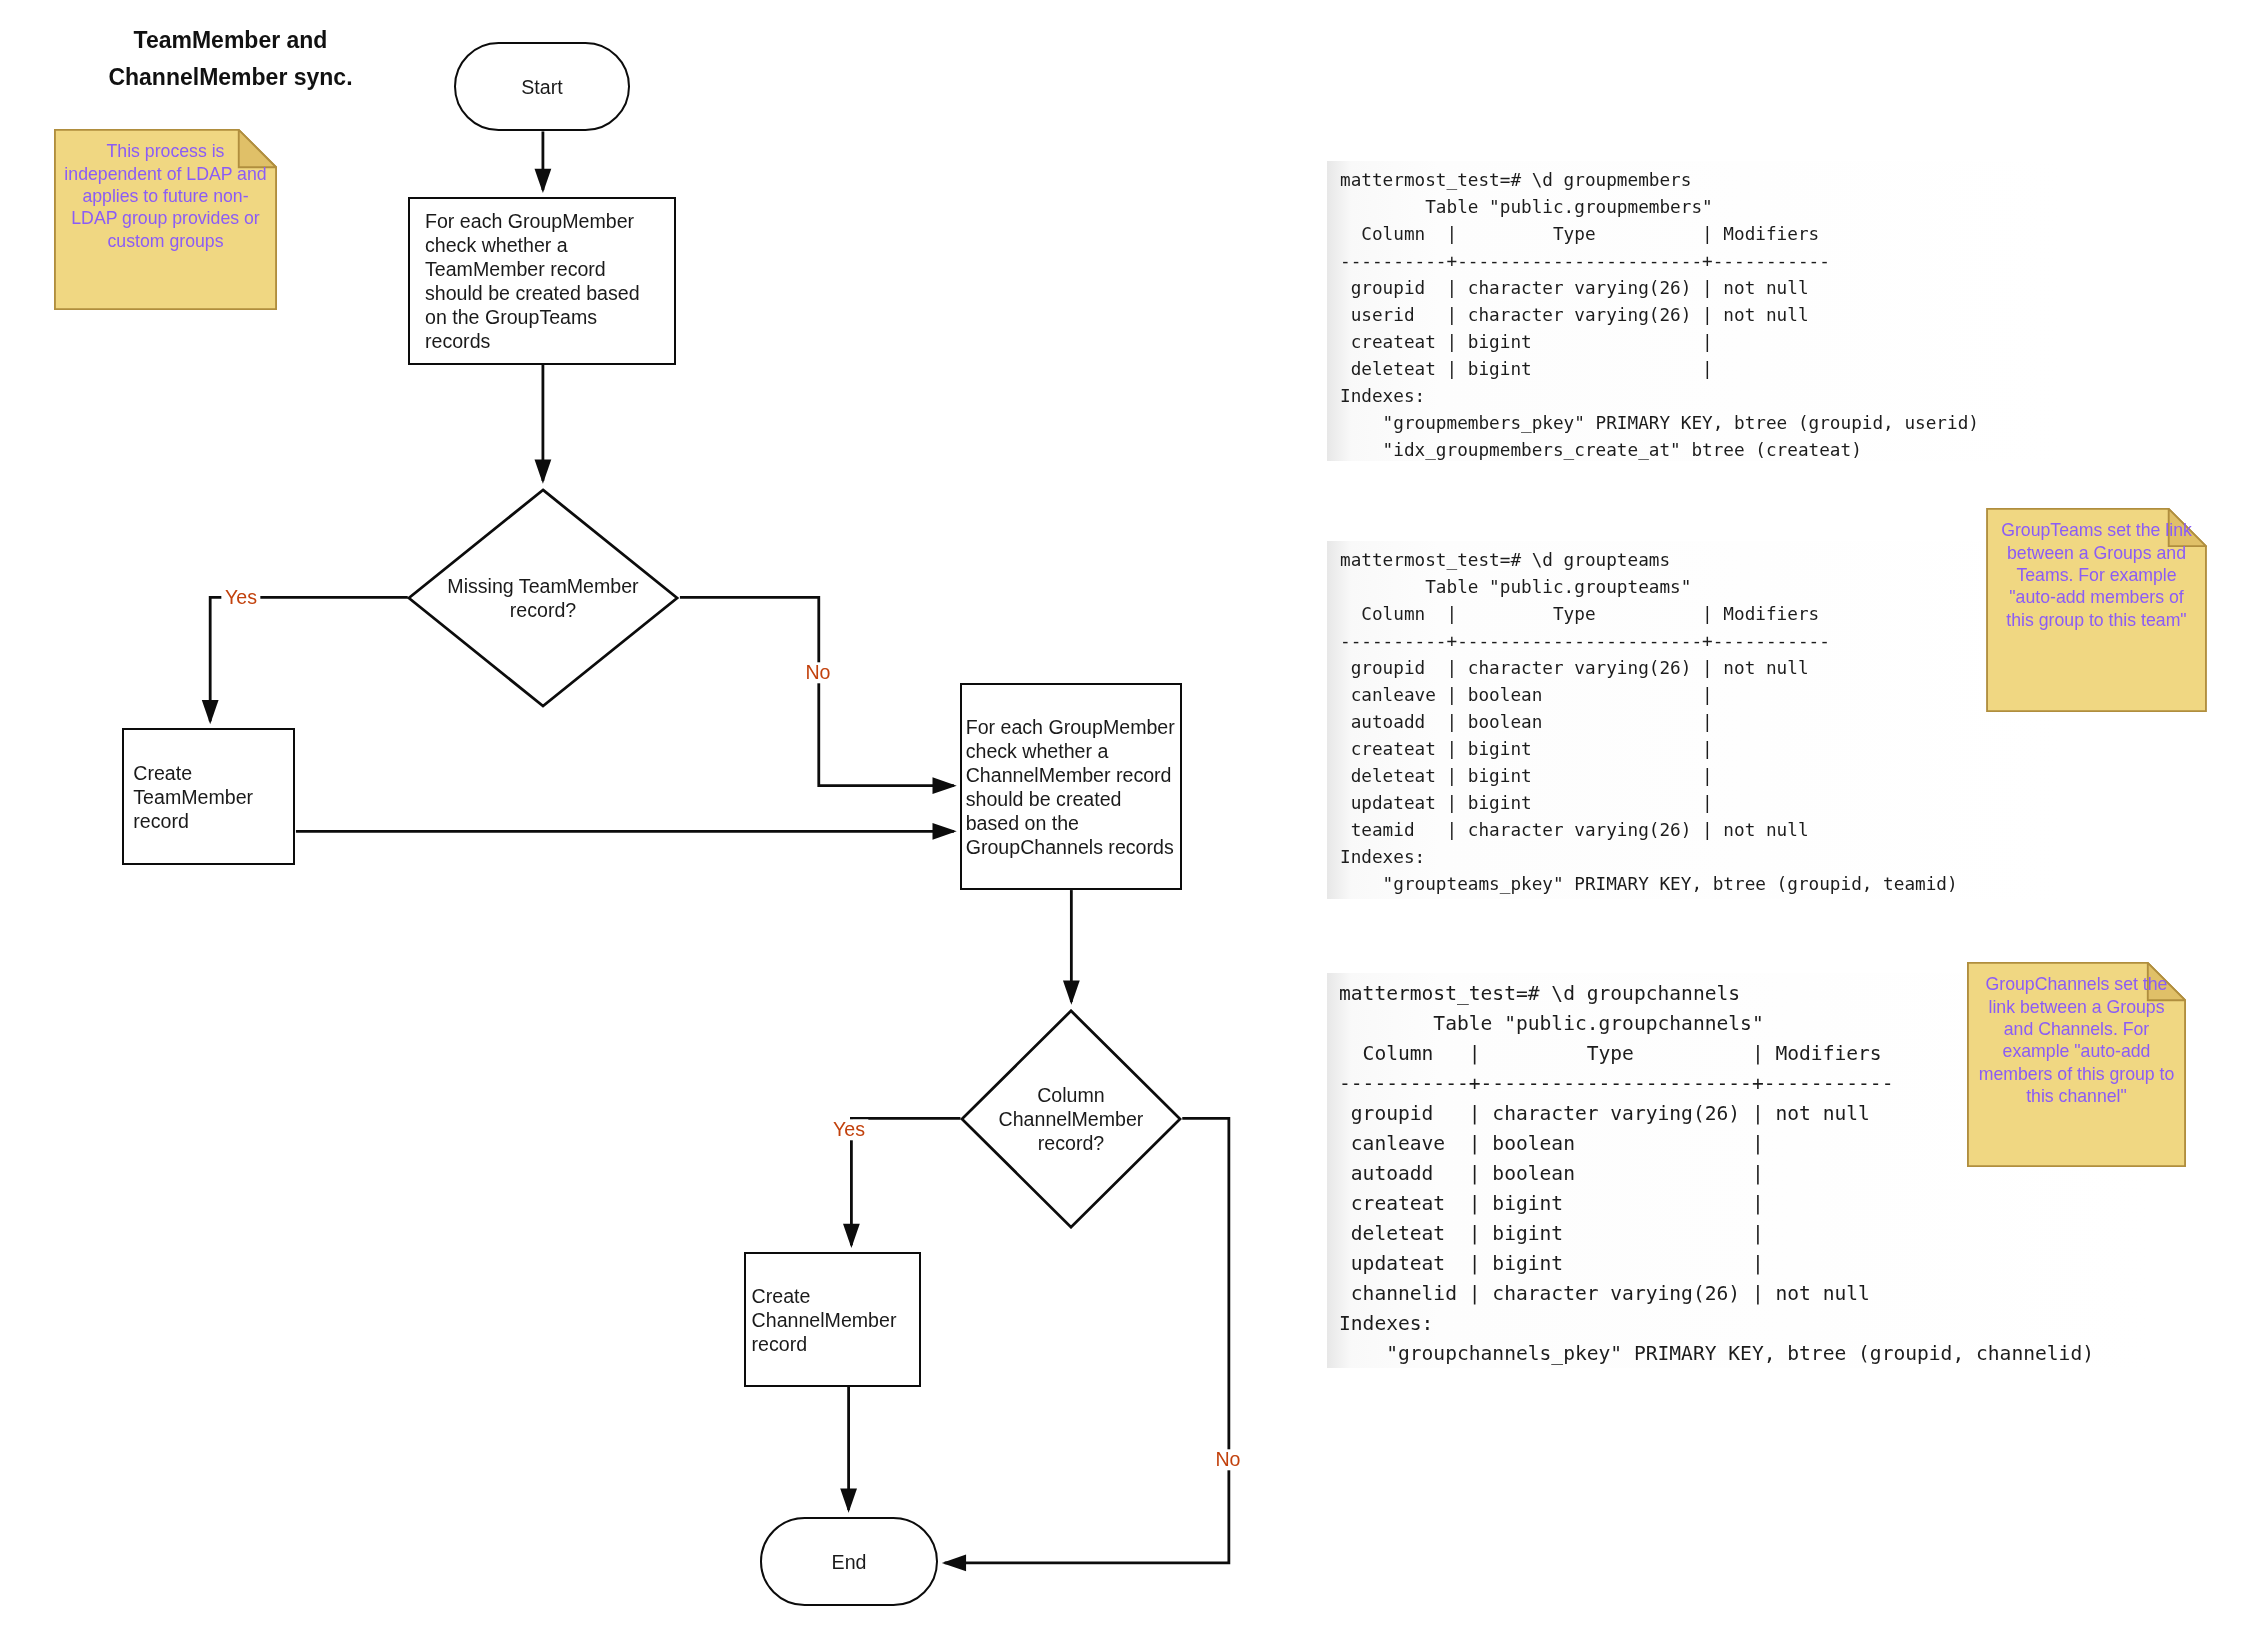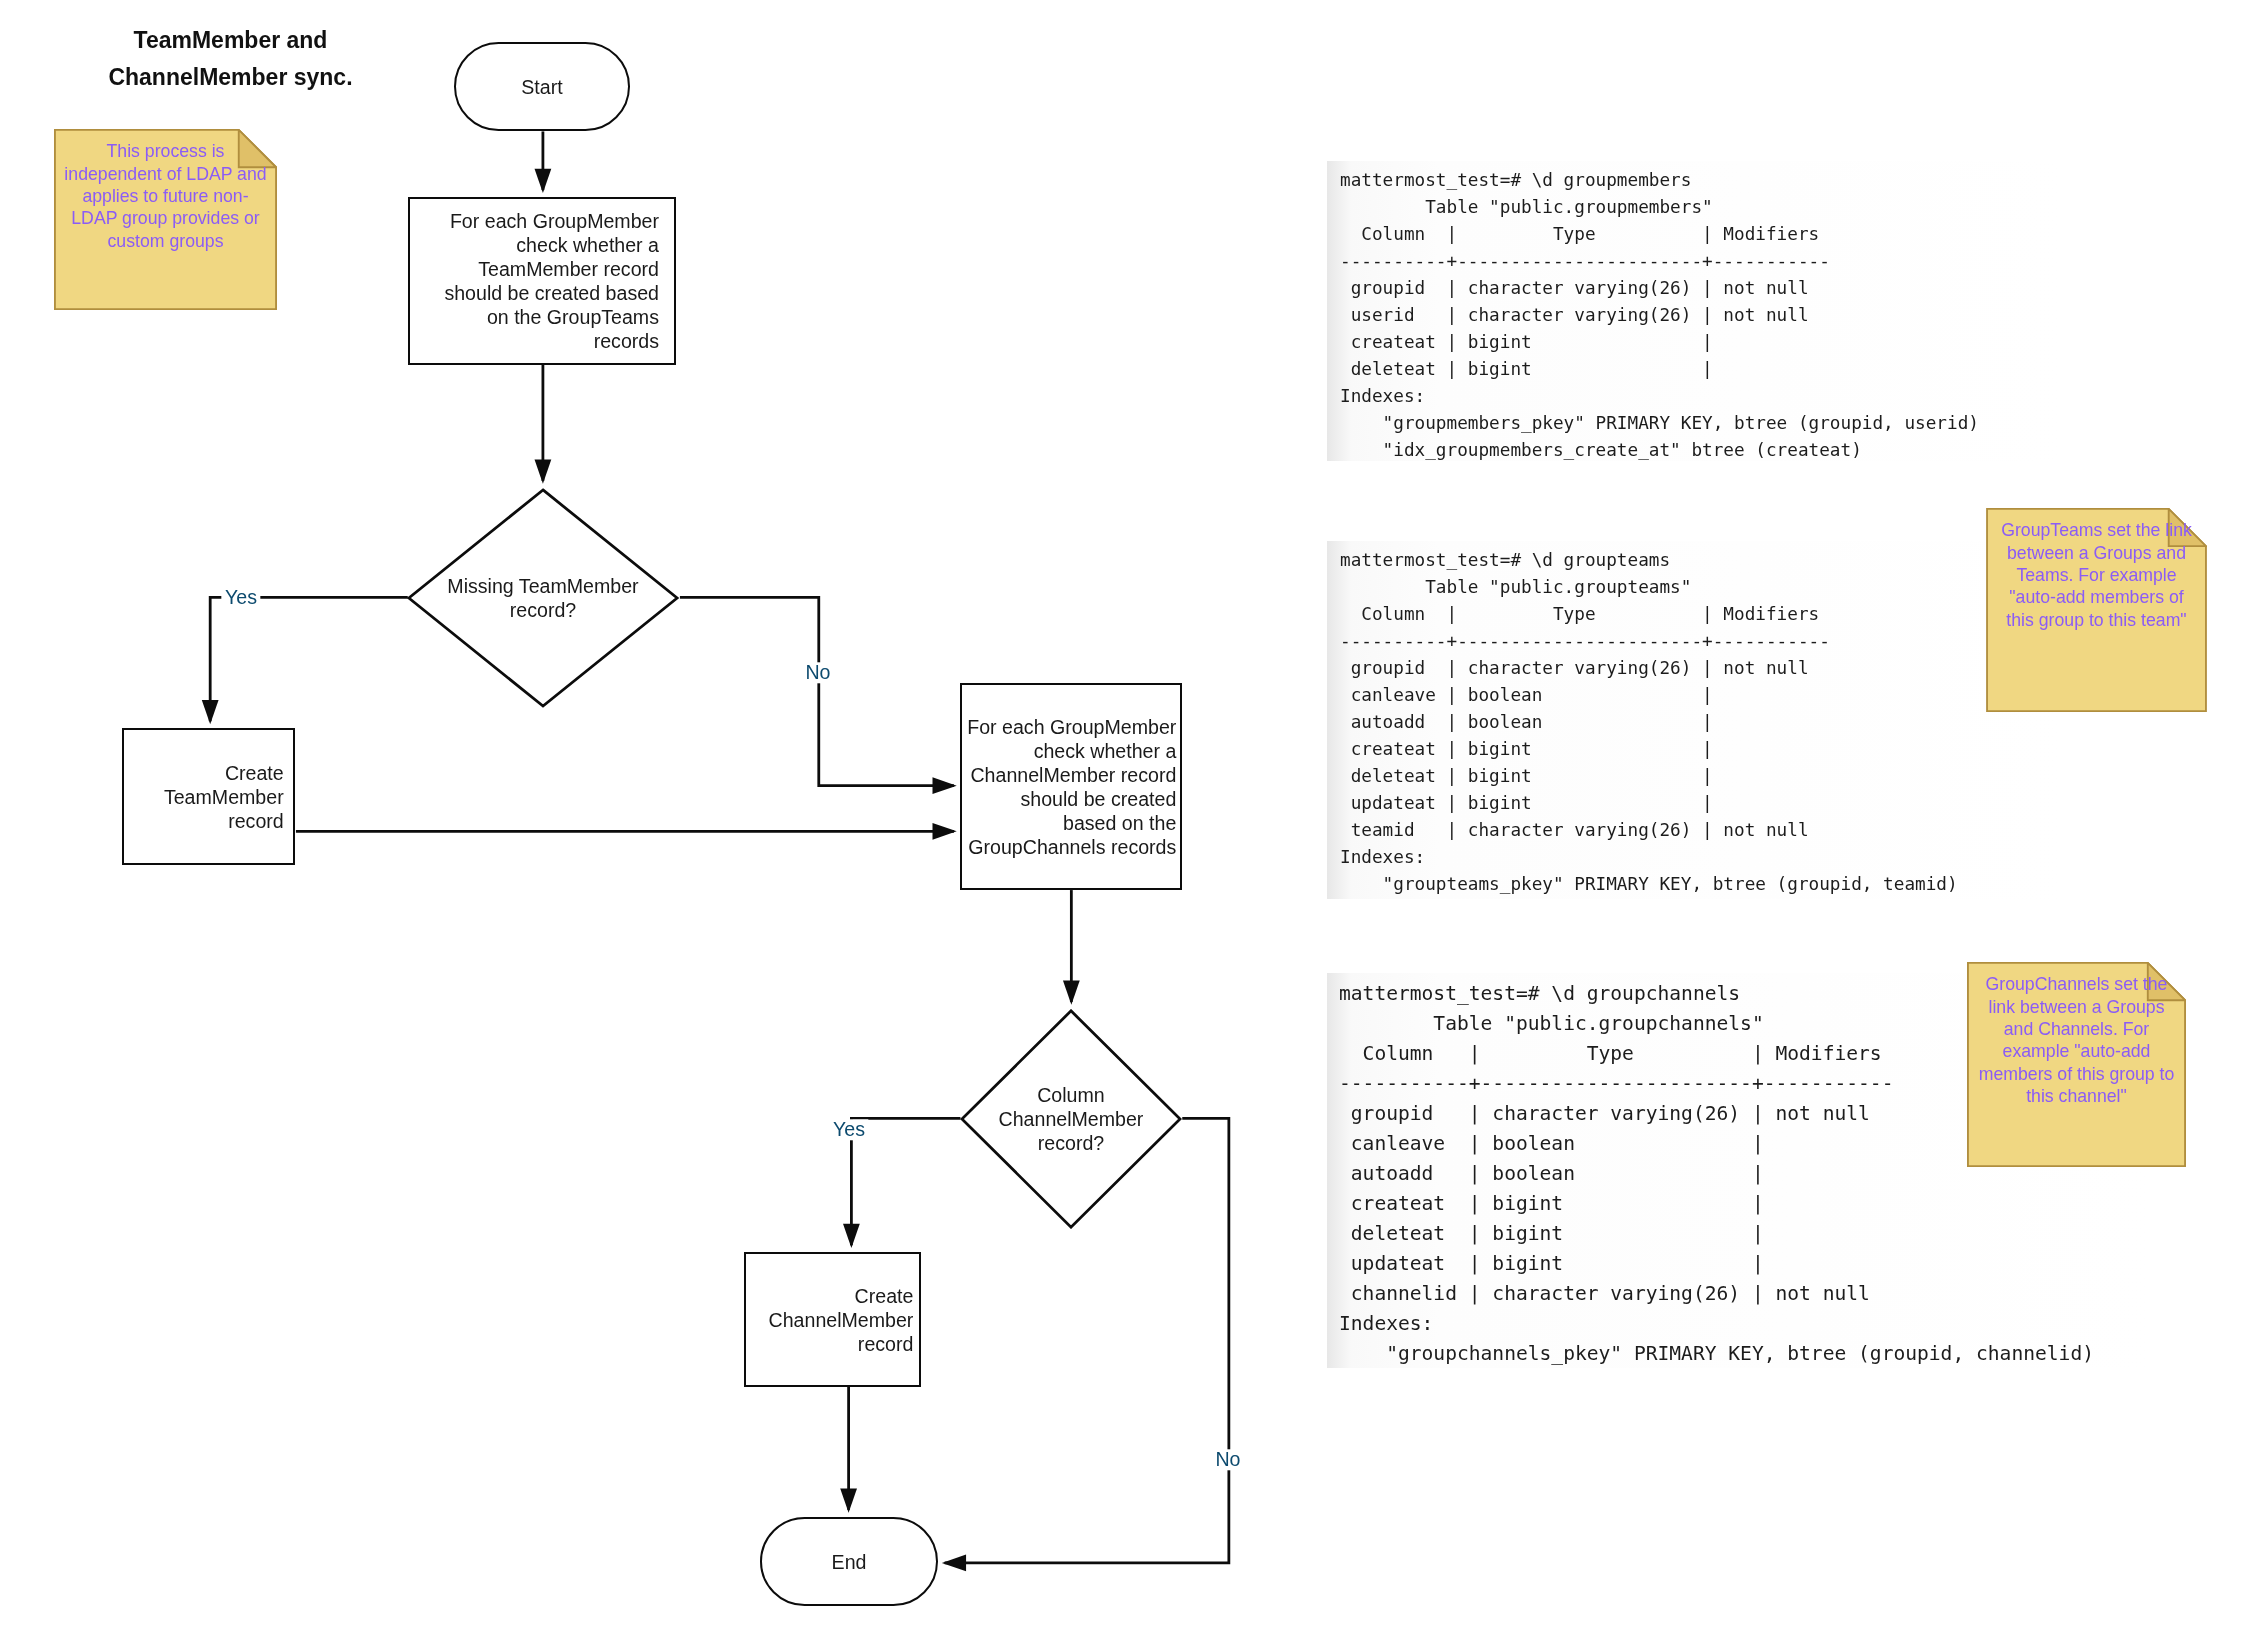--- a/index.html
+++ b/index.html
@@ -3,34 +3,34 @@
 <meta charset="utf-8">
 <style>
   html,body{margin:0;padding:0;background:#ffffff;}
   #canvas{
     position:relative;width:2262px;height:1631px;background:#ffffff;overflow:hidden;
     font-family:"Liberation Sans",sans-serif;color:#1a1a1a;
   }
   
   .node{
     position:absolute;display:flex;align-items:center;justify-content:center;
-    text-align:right;background:#ffffff;border:2.8px solid #0c0c0c;
+    text-align:left;background:#ffffff;border:2.8px solid #0c0c0c;
     font-size:19.6px;line-height:24px;color:#1a1a1a;box-sizing:border-box;
   }
   .pill{border-radius:45px;}
   .diamond{position:absolute;}
   .diamond svg{position:absolute;left:0;top:0;}
   .diamond .dtext{
     position:absolute;left:8%;top:0;width:84%;height:100%;
     display:flex;align-items:center;justify-content:center;text-align:center;
     font-size:19.6px;line-height:24px;
   }
   .edge-label{
     position:absolute;transform:translate(-50%,-50%);
-    background:#ffffff;padding:0 3.7px;font-size:19.6px;line-height:21.4px;color:#0c4a6e;
+    background:#ffffff;padding:0 3.7px;font-size:19.6px;line-height:21.4px;color:#c2410c;
   }
   
   .title{
     position:absolute;left:75px;top:22.4px;width:311px;text-align:center;
     font-size:23px;line-height:37px;font-weight:bold;color:#111;
   }
   
   .note{position:absolute;}
   .note svg{position:absolute;left:0;top:0;}
   .note .ntext{

